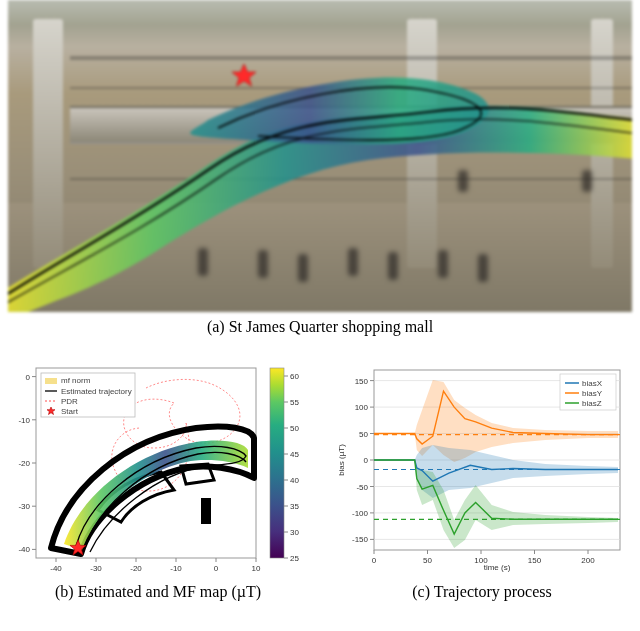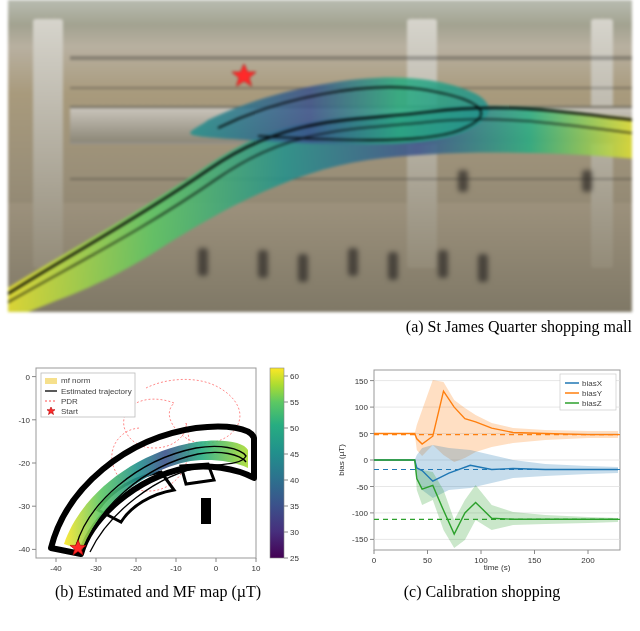--- a/index.html
+++ b/index.html
@@ -87,21 +87,21 @@
   
   .heat-svg {
     position: absolute;
     inset: 0;
     width: 100%;
     height: 100%;
     filter: none;
   }
 
   .caption {
-    text-align: right;
+    text-align: center;
     margin-top: 6px;
     font-size: 16px;
   }
 
   .bottom-row {
     display: flex;
     justify-content: space-between;
     margin-top: 26px;
   }
   .panel-b, .panel-c {
@@ -446,17 +446,17 @@
               <line x1="5" y1="9" x2="19" y2="9" stroke="#1f77b4" stroke-width="1.5"></line>
               <text class="legend-text" x="22" y="12">biasX</text>
               <line x1="5" y1="19" x2="19" y2="19" stroke="#ff7f0e" stroke-width="1.5"></line>
               <text class="legend-text" x="22" y="22">biasY</text>
               <line x1="5" y1="29" x2="19" y2="29" stroke="#2ca02c" stroke-width="1.5"></line>
               <text class="legend-text" x="22" y="32">biasZ</text>
             </g>
           </g>
         </svg>
       </div>
-      <div class="caption-c">(c) Calibration shopping</div>
+      <div class="caption-c">(c) Trajectory process</div>
     </div>
 
   </div>
 </div>
 
 </body></html>

